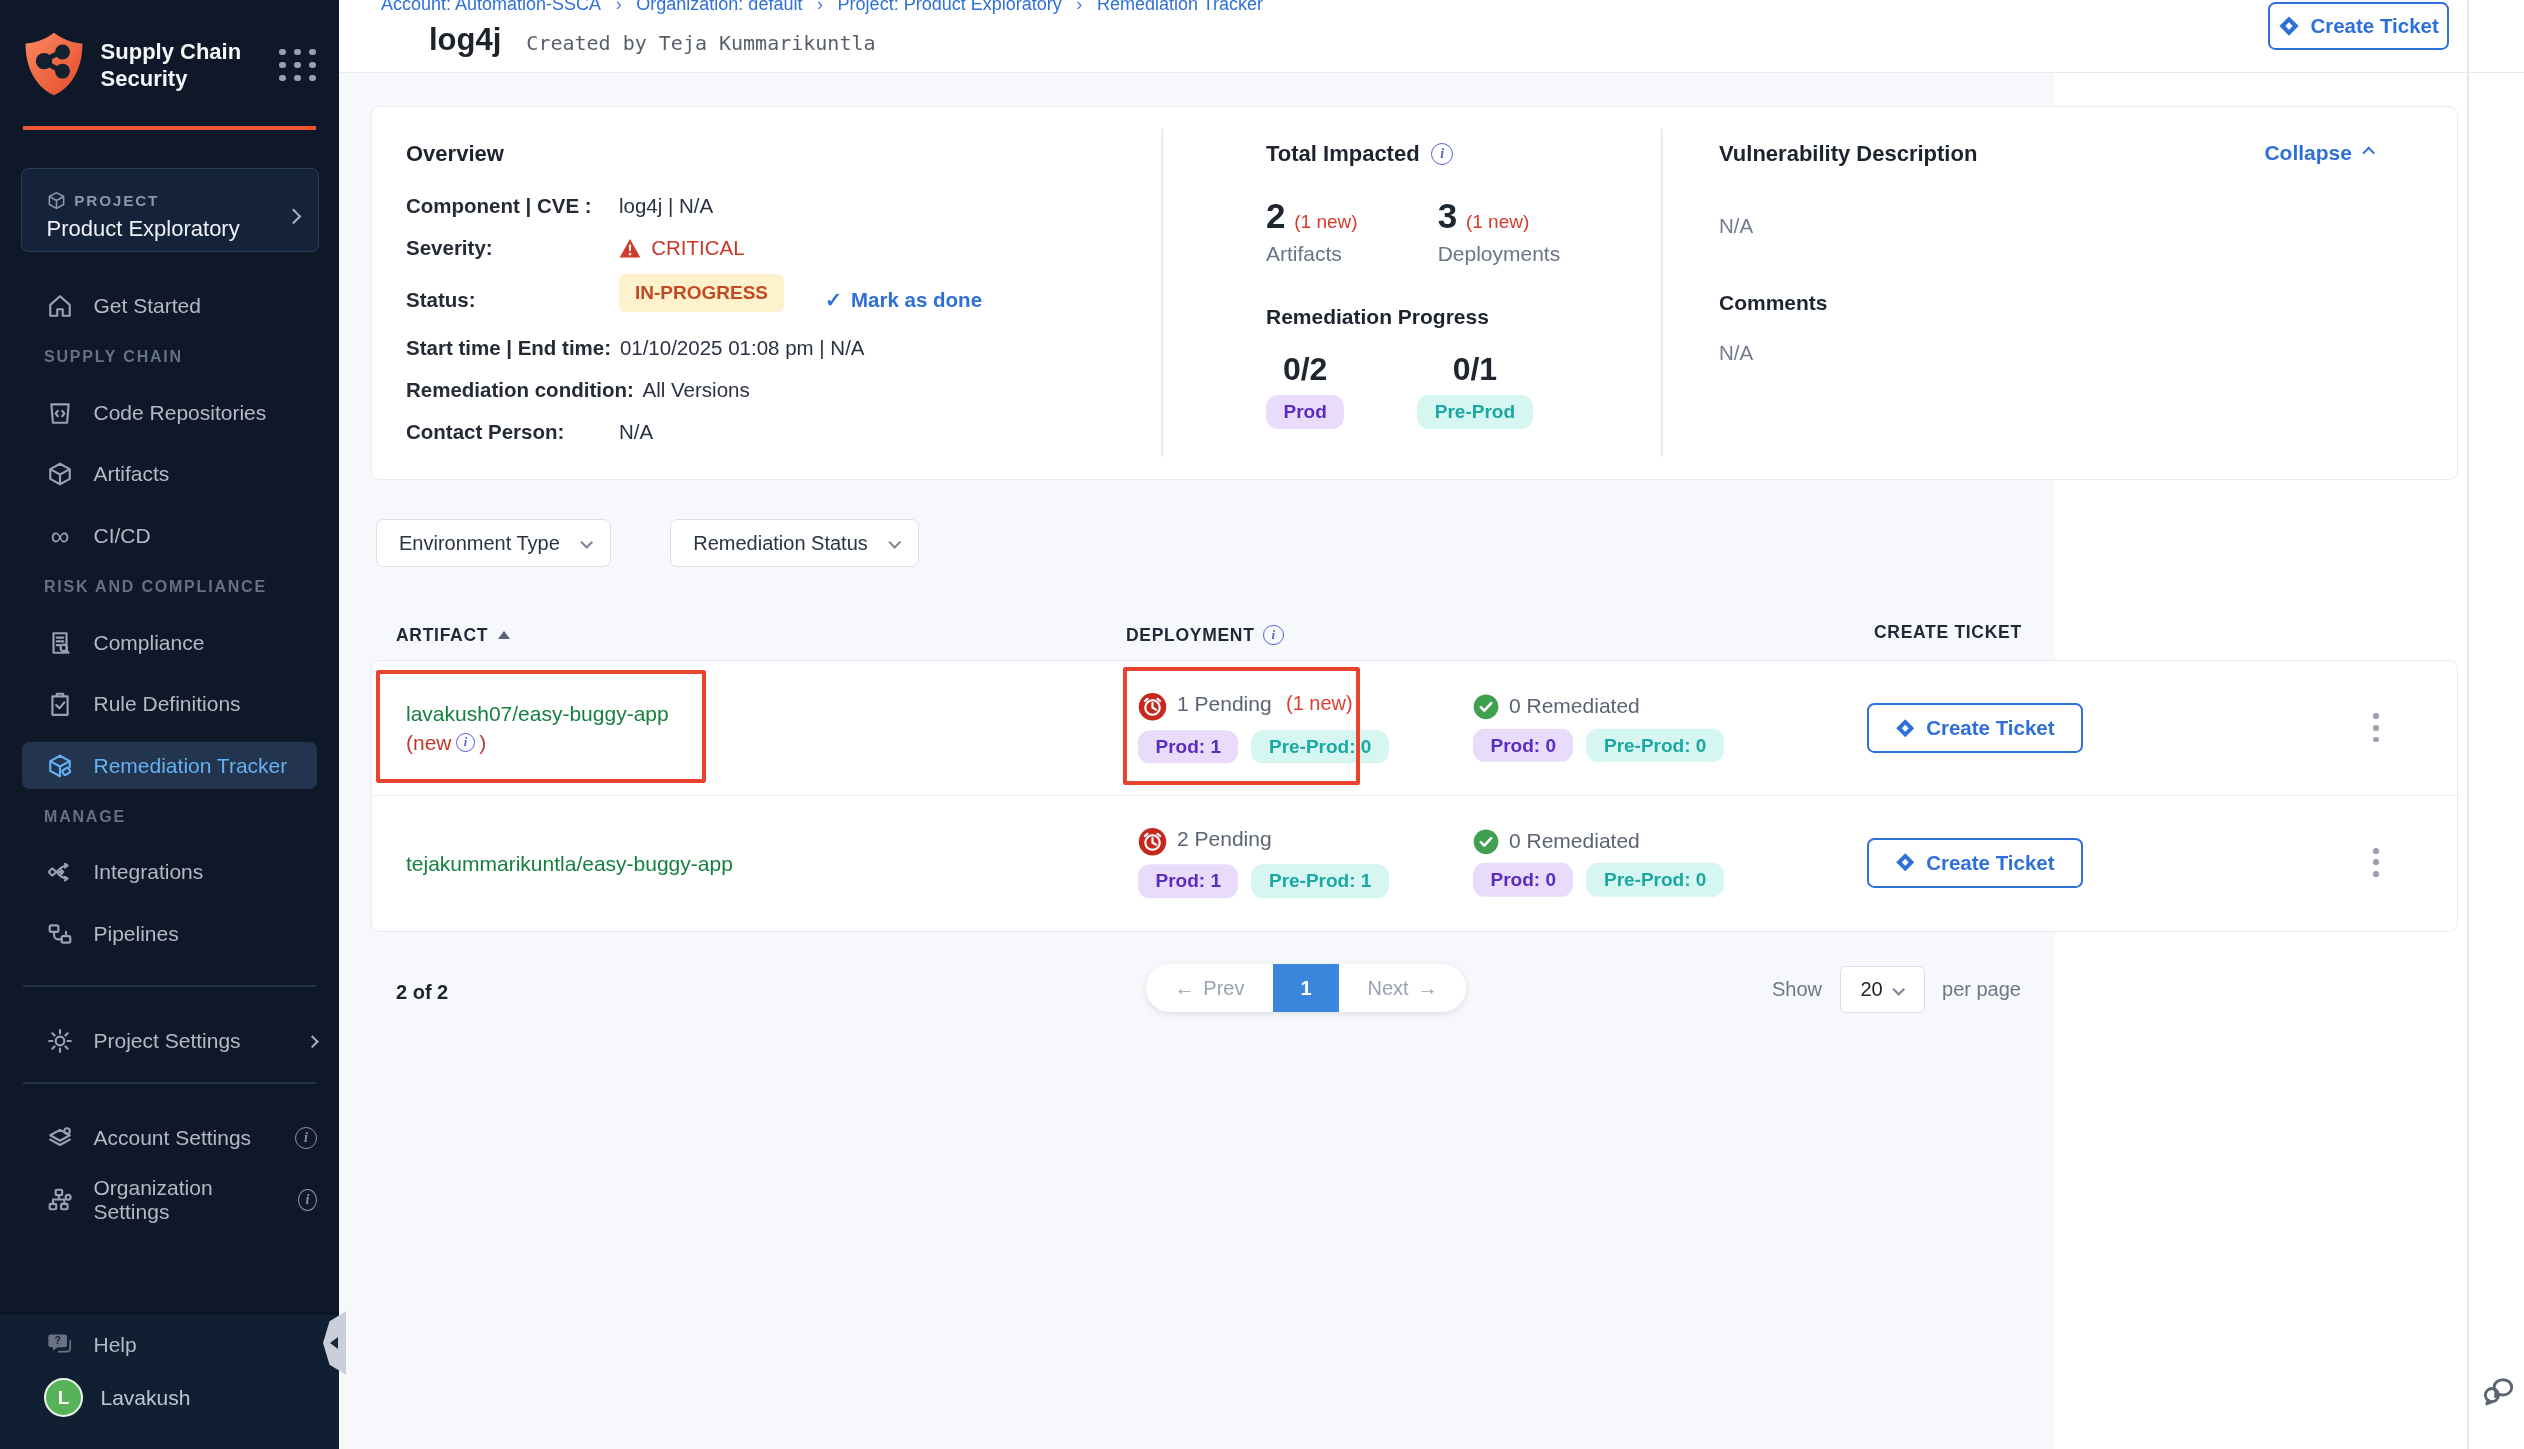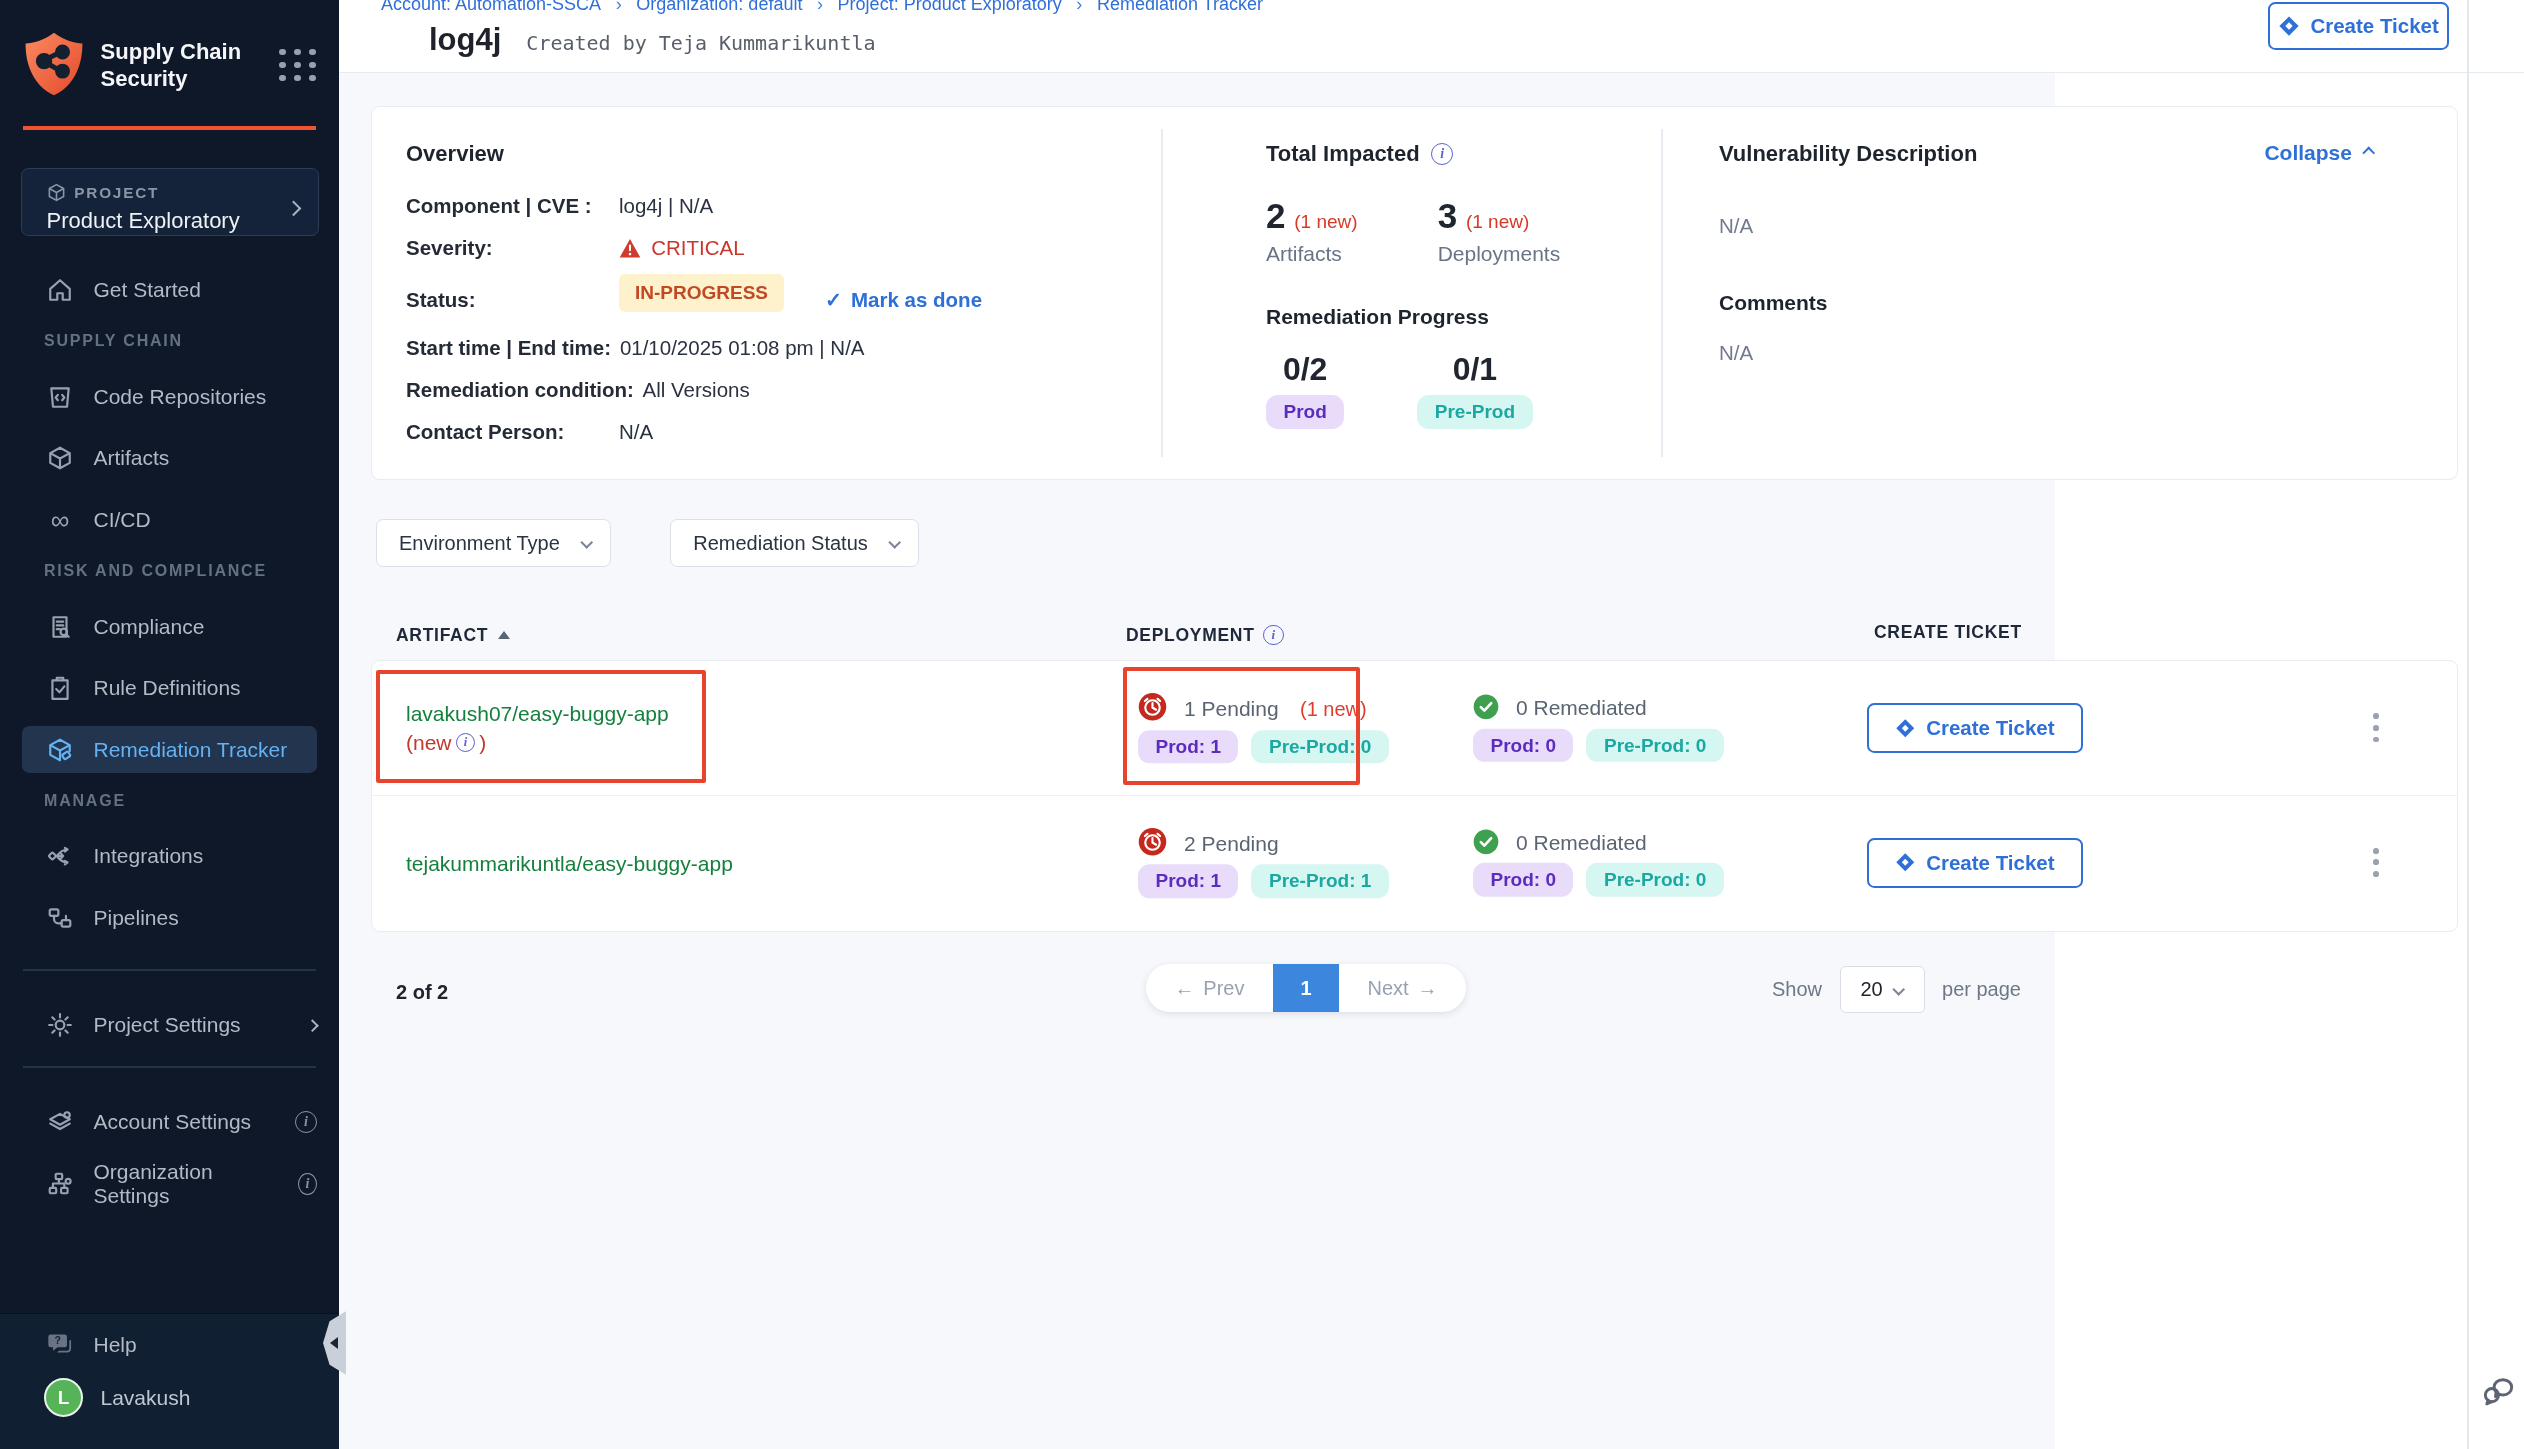--- a/index.html
+++ b/index.html
@@ -6,21 +6,21 @@
   html,body { width:2525px; height:1449px; }
   body { font-family:"Liberation Sans", sans-serif; background:#ffffff; position:relative; overflow:hidden; }
 
   
   .sidebar { position:absolute; left:0; top:0; width:339px; height:1449px; background:#0e1828; z-index:5; }
   .logo-row { display:flex; align-items:center; padding:29px 22px 0 22px; gap:14.6px; }
   .logo-title { color:#f4f6f9; font-size:22px; font-weight:bold; line-height:27px; flex:1; }
   .grid-icon { width:39px; height:39px; display:grid; grid-template-columns:repeat(3,1fr); gap:6.6px; align-content:center; justify-items:center; cursor:pointer; }
   .grid-icon i { width:6.6px; height:6.6px; border-radius:50%; background:#97a0b0; }
   .brand-line { height:3.7px; background:#f1542e; margin:25px 23.4px 0 23.4px; }
-  .project-card { margin:38px 20.5px 0 20.5px; height:68px; background:#15233a; border:1.5px solid #2b3c56; border-radius:7.3px; display:flex; align-items:center; padding:14px 19px 0 25px; cursor:pointer; }
+  .project-card { margin:38px 20.5px 0 20.5px; height:84px; background:#15233a; border:1.5px solid #2b3c56; border-radius:7.3px; display:flex; align-items:center; padding:14px 19px 0 25px; cursor:pointer; }
   .project-card .pc-text { flex:1; }
   .pc-label-row { display:flex; align-items:center; gap:8.8px; }
   .pc-label { color:#8b95a6; font-size:15.3px; letter-spacing:1.8px; font-weight:bold; }
   .pc-name { color:#eef1f5; font-size:22px; margin-top:4.4px; }
   .chev { display:inline-block; border:solid #aab2bf; border-width:0 2.2px 2.2px 0; padding:4.4px; }
   .chev.right { transform:rotate(-45deg); }
   .chev.down  { transform:rotate(45deg); }
   .chev.up    { transform:rotate(-135deg); }
   .nav { margin-top:31px; }
   .nav-item { height:47px; display:flex; align-items:center; gap:17.5px; padding:0 22px 0 44px; margin:0 0 14.6px 0; color:#b3bac6; font-size:21px; cursor:pointer; }
@@ -100,21 +100,21 @@
   .trow + .trow { border-top:1.5px solid #eef0f4; }
   .cell { position:absolute; top:50%; transform:translateY(-50%); }
   .c-artifact { left:34px; }
   .c-deploy { left:766px; }
   .c-rem { left:1101px; }
   .c-action { left:1495px; }
   .c-kebab { left:1997px; }
   .alink { color:#15803d; font-size:21px; line-height:29px; text-decoration:none; cursor:pointer; display:inline-block; }
   .new-line { display:flex; align-items:center; gap:4.4px; color:#c0392b; font-size:21px; line-height:29px; }
   .ii.purple { width:19px; height:19px; border-color:#5c5cd6; color:#5c5cd6; font-size:12.4px; }
-  .dep-top { display:flex; align-items:flex-end; gap:17px; font-size:21px; color:#5b6472; white-space:nowrap; }
+  .dep-top { display:flex; align-items:flex-start; gap:10px; font-size:21px; color:#5b6472; white-space:nowrap; }
   .dep-new { color:#e03b2c; font-size:20px; margin-left:4.4px; }
   .dep-badges { display:flex; gap:13px; margin-top:8.8px; }
   .dep-badges .pill { margin-top:0; }
   .row-btn { width:216px; height:50px; }
   .kebab { display:flex; flex-direction:column; gap:5.8px; align-items:center; cursor:pointer; padding:4.4px; }
   .kebab i { width:5.8px; height:5.8px; border-radius:50%; background:#9aa2af; }
   .icon-circle { width:29px; height:29px; flex:0 0 29px; }
 
   .anno { position:absolute; border:4.4px solid #e8432c; border-radius:2.2px; pointer-events:none; z-index:3; }
   .anno-artifact { left:4.4px; top:8.8px; width:330px; height:113px; }

